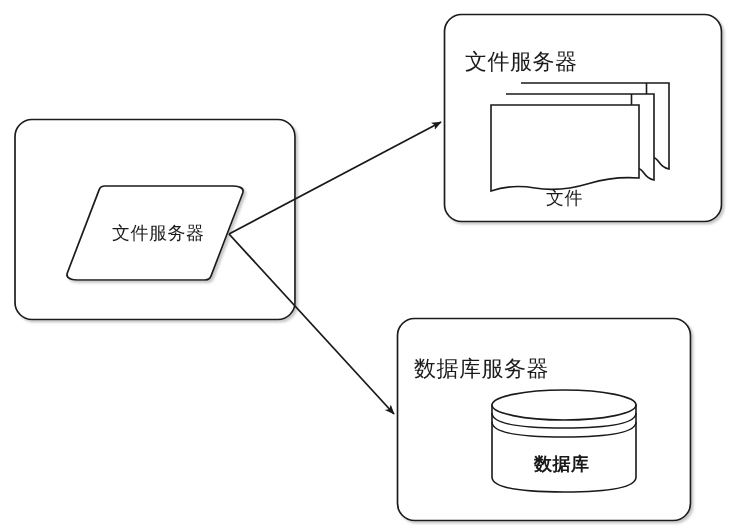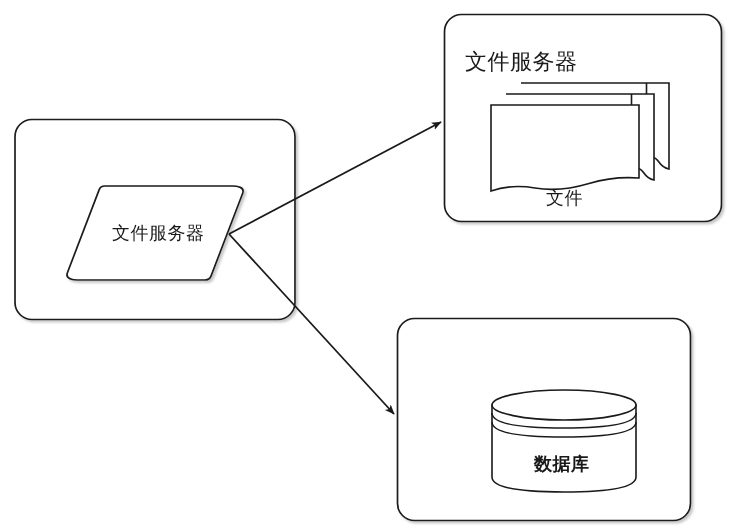--- a/index.html
+++ b/index.html
@@ -148,16 +148,17 @@
 
   </svg>
 
 
   <div class="node-label shape-label" id="label-app-program">文件服务器</div>
 
   <div class="node-label container-title" id="label-file-server">文件服务器</div>
 
   <div class="node-label shape-label" id="label-file">文件</div>
 
+  <div class="node-label container-title" id="label-db-server">数据库服务器</div>
 
   <div class="node-label shape-label" id="label-database">数据库</div>
 
 </div>
 
 </body></html>

